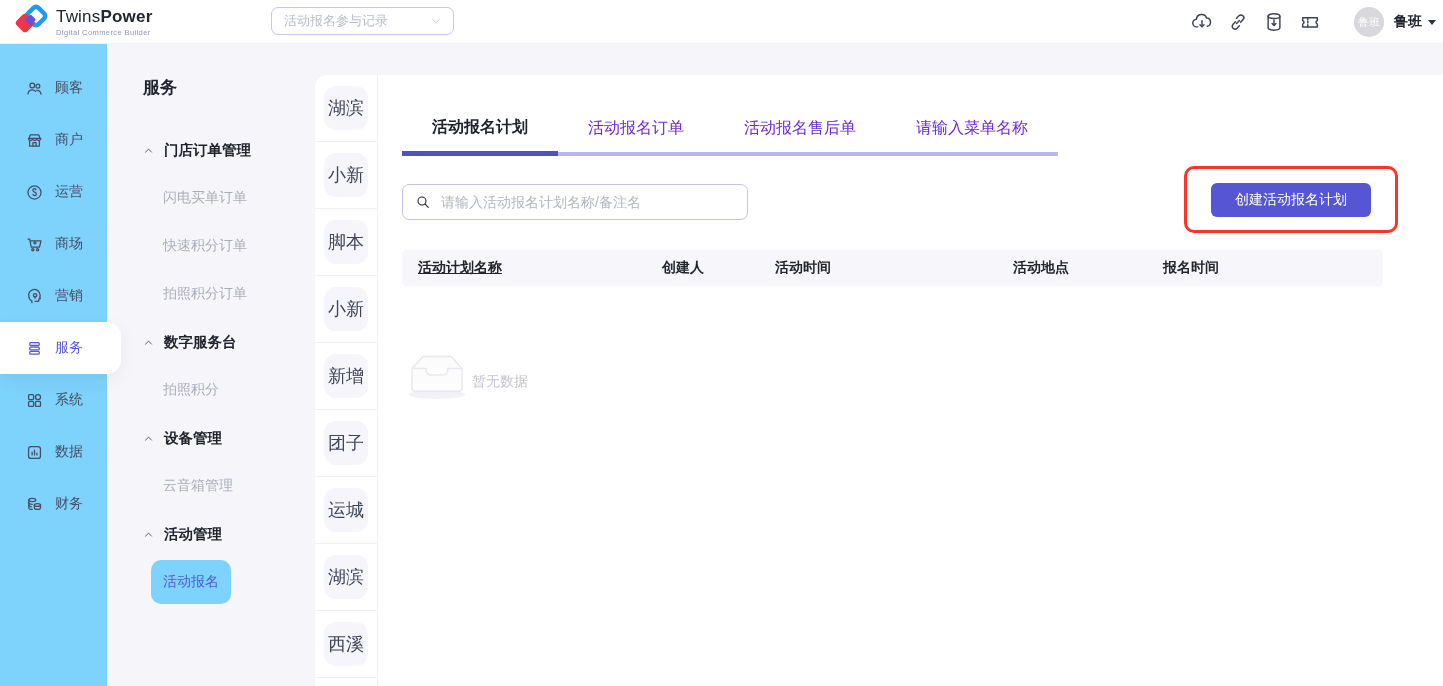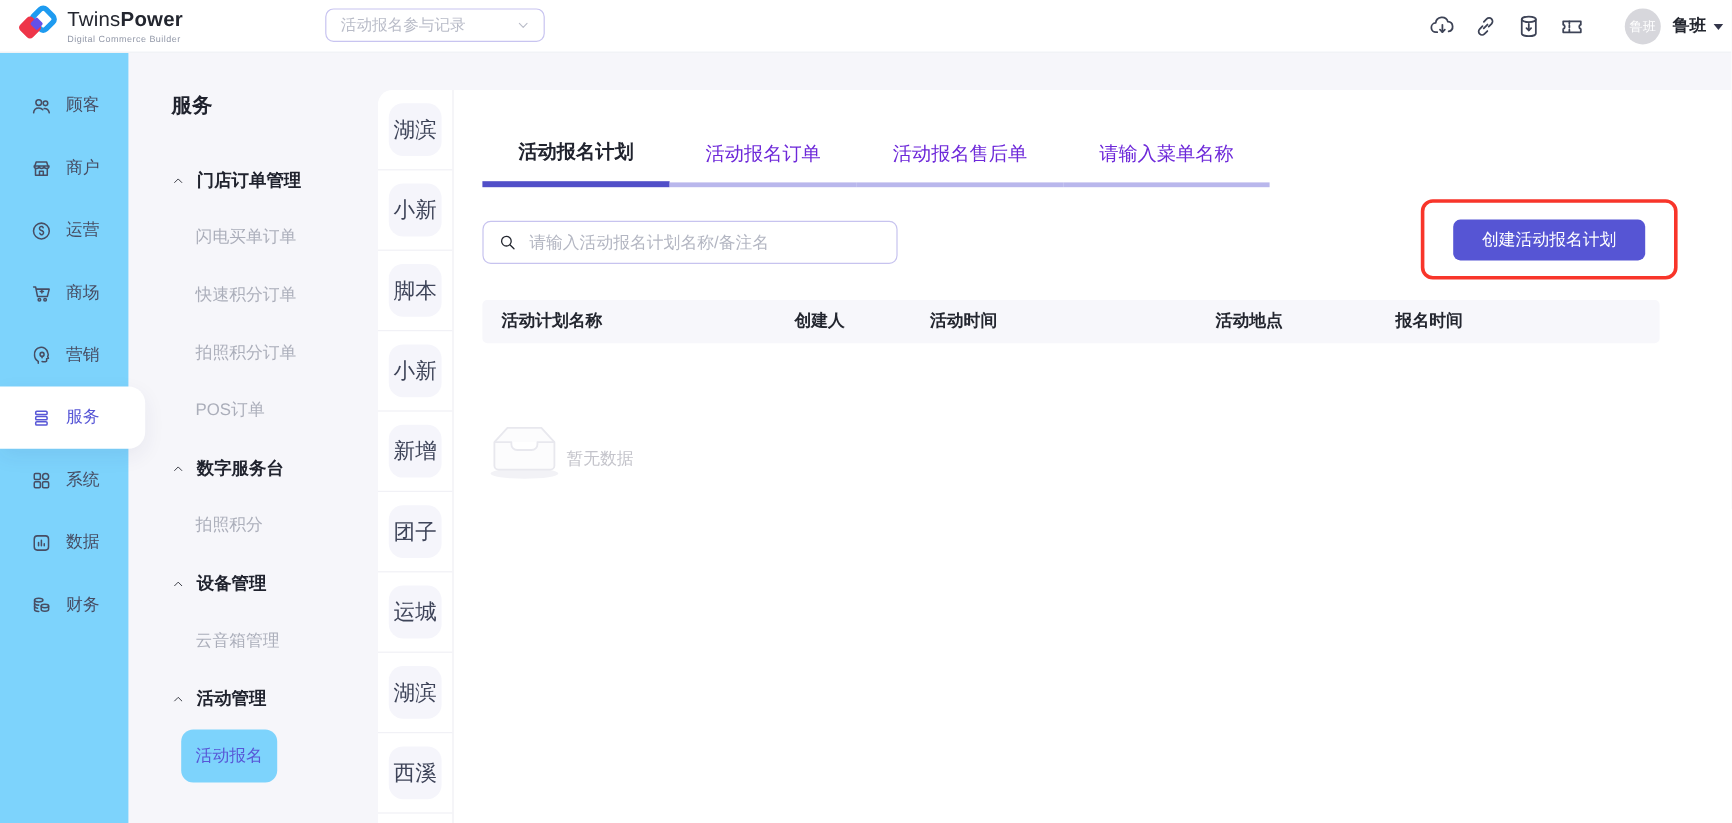--- a/index.html
+++ b/index.html
@@ -277,23 +277,20 @@
           </div>
           <div class="group-item">
             <span>闪电买单订单</span>
           </div>
           <div class="group-item">
             <span>快速积分订单</span>
           </div>
           <div class="group-item">
             <span>拍照积分订单</span>
           </div>
-          <div class="group-item">
-            <span>POS订单</span>
-          </div>
           <div class="group-header">
             <span class="gcaret">
               <svg class="ln" viewBox="0 0 24 24">
                 <path d="M5.5 15.5L12 9l6.5 6.5"></path>
               </svg>
             </span>
             <span>数字服务台</span>
           </div>
           <div class="group-item">
             <span>拍照积分</span>
@@ -369,21 +366,21 @@
                 <svg class="ln" viewBox="0 0 24 24">
                     <circle cx="10.5" cy="10.5" r="6"></circle>
                     <path d="M15.2 15.2L20 20"></path>
                   </svg>
               </span>
               <input type="text" placeholder="请输入活动报名计划名称/备注名" style="">
             </div>
           </div>
 
           <div class="table-head" id="table-head">
-              <div class="th" style="width: 244px;">活动计划名称</div>
+              <div class="th" style="width: 244px; text-decoration: underline;">活动计划名称</div>
               <div class="th" style="width: 113px;">创建人</div>
               <div class="th" style="width: 238px;">活动时间</div>
               <div class="th" style="width: 150px;">活动地点</div>
               <div class="th" style="flex: 1 1 0%;">报名时间</div>
             </div>
 
           <div class="empty">
             <span>
               <svg width="70" height="50" viewBox="0 0 64 46">
                 <ellipse cx="32" cy="41" rx="26" ry="4" fill="#f2f2f6"></ellipse>

